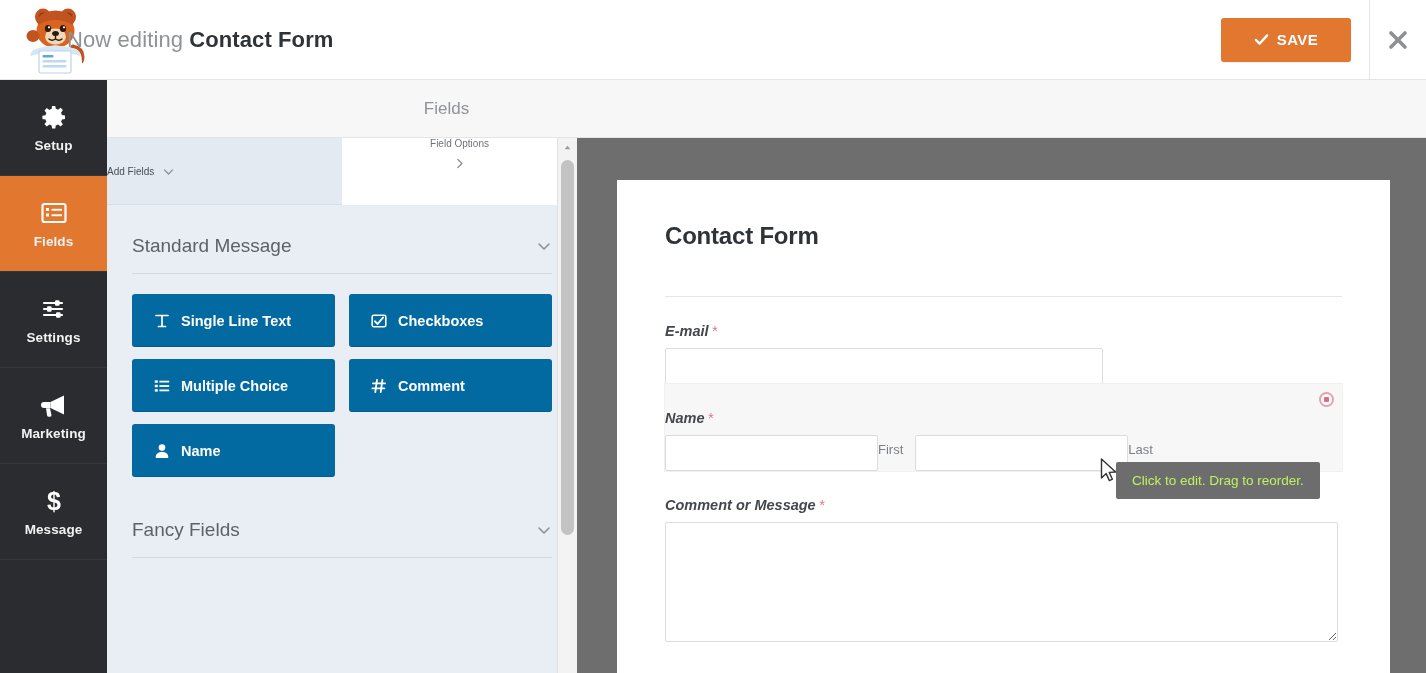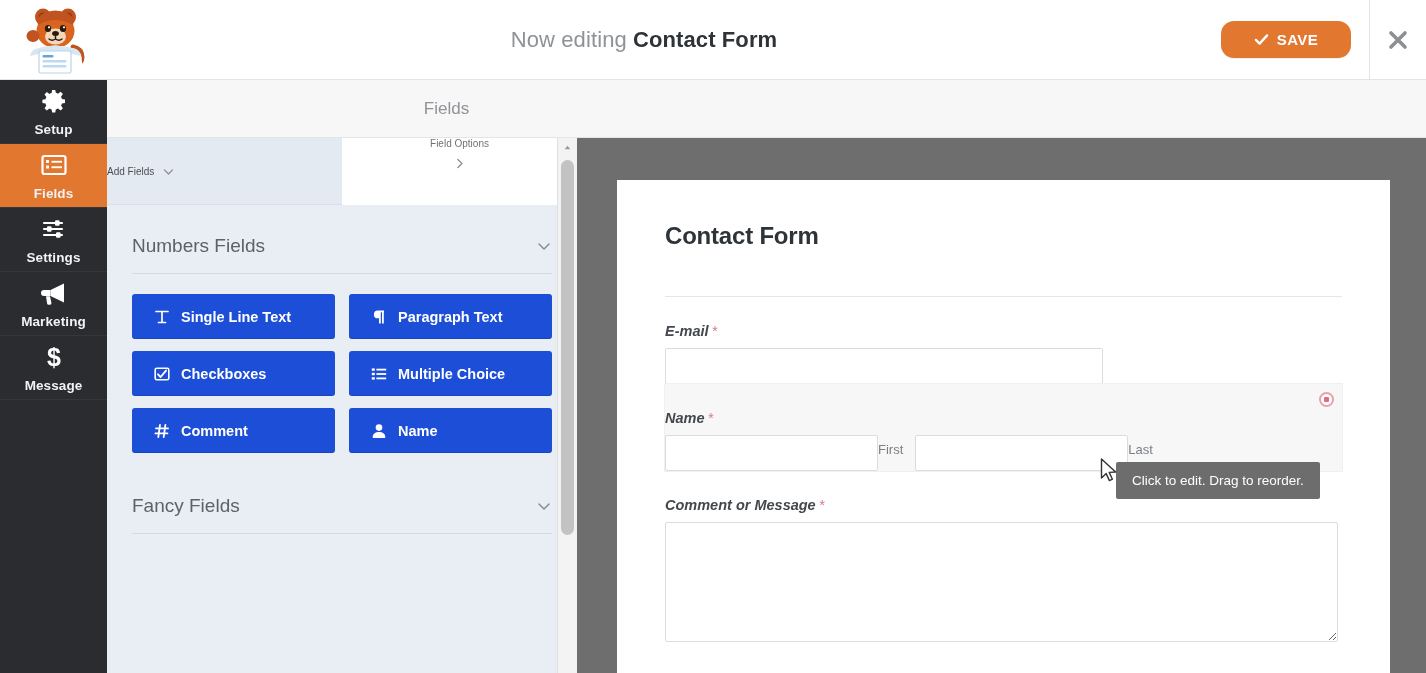--- a/index.html
+++ b/index.html
@@ -21,38 +21,38 @@
   }
   .logo-wrap {
     width: 107px; height: 80px;
     display: flex; align-items: center; justify-content: center;
     flex: 0 0 107px;
   }
   .mascot { width: 66px; height: 70px; display:block; }
 
   .topbar-title {
     flex: 1 1 auto;
-    text-align: center;
+    text-align: left;
     font-size: 22px;
     color: #8f9296;
     font-weight: 400;
     letter-spacing: .1px;
     margin-left: -40px;
   }
   .topbar-title b { color: #2e3338; font-weight: 700; }
 
   .save-wrap { flex: 0 0 auto; padding-right: 18px; }
   .save-btn {
     display: inline-flex; align-items: center; justify-content: center;
     gap: 8px;
     background: #e27730;
     color: #ffffff;
     border: none;
-    border-radius: 13px;
-    width: 130px; height: 37px;
+    border-radius: 3px;
+    width: 130px; height: 44px;
     font-size: 15px; font-weight: 700;
     letter-spacing: .5px;
     cursor: pointer;
     box-shadow: 0 1px 0 rgba(0,0,0,.06);
   }
   .save-btn .chk { font-size: 14px; }
 
   .topbar-divider {
     width: 1px; height: 80px; background: #e4e4e4; flex: 0 0 1px;
   }
@@ -64,21 +64,21 @@
   .close-x { width: 24px; height: 24px; color: #8c8f93; }
 
   
   .sidebar {
     position: absolute; top: 80px; left: 0;
     width: 107px; height: 593px;
     background: #2a2c30;
     z-index: 30;
   }
   .side-item {
-    height: 64px;
+    height: 96px;
     display: flex; flex-direction: column;
     align-items: center; justify-content: center;
     gap: 7px;
     color: #f2f2f2;
     cursor: pointer;
     border-bottom: 1px solid #35373b;
   }
   .side-item.active { background: #e27730; }
   .side-item .sicon { width: 28px; height: 28px; display:block; }
   .side-item .slabel { font-size: 13.5px; font-weight: 700; letter-spacing:.1px; }
@@ -130,25 +130,25 @@
   .section-head .sh-title { font-size: 19px; color: #5d6268; font-weight: 400; }
   .section-head .sh-caret { font-size: 15px; color: #8a8f95; }
 
   .fields-grid {
     display: grid;
     grid-template-columns: 1fr 1fr;
     gap: 12px 14px;
     padding: 20px 0 20px 0;
   }
   .field-btn {
-    background: #1d4ed8;
+    background: #0369a1;
     color: #ffffff;
     border: none;
     border-radius: 3px;
-    height: 45px;
+    height: 53px;
     display: flex; align-items: center;
     padding-left: 22px;
     gap: 11px;
     font-size: 14.5px;
     font-weight: 700;
     cursor: pointer;
     box-shadow: inset 0 -1px 0 rgba(0,0,0,.12);
   }
   .field-btn .fb-icon { width: 16px; height: 16px; display: block; flex: 0 0 16px; }
 
@@ -235,21 +235,21 @@
     cursor: pointer;
   }
   .del-badge span {
     display:block; width: 5px; height: 5px; background: #e06c80; border-radius: 1px;
   }
 
   
   .tooltip {
     position: absolute; top: 462px; left: 1116px;
     background: #6d6d6d;
-    color: #ffffff;
+    color: #bef264;
     font-size: 13.5px;
     padding: 11px 16px;
     border-radius: 2px;
     white-space: nowrap;
     z-index: 60;
     pointer-events: none;
   }
   
   .cursor {
     position: absolute; top: 458px; left: 1100px;
@@ -434,41 +434,35 @@
         <span>Field Options</span>
         <svg class="caret" width="13" height="13" viewBox="0 0 16 16">
           <path d="M6 3 L11 8 L6 13" stroke="#8a8f95" stroke-width="1.6" fill="none" stroke-linecap="round" stroke-linejoin="round"></path>
         </svg>
       </div>
     </div>
 
     <div class="panel-body">
 
       <div class="section-head">
-        <div class="sh-title">Numbers Fields</div>
+        <div class="sh-title">Standard Message</div>
         <svg class="sh-caret" width="16" height="16" viewBox="0 0 16 16">
           <path d="M3 6 L8 11 L13 6" stroke="#8a8f95" stroke-width="1.5" fill="none" stroke-linecap="round" stroke-linejoin="round"></path>
         </svg>
       </div>
 
       <div class="fields-grid">
 
         <button class="field-btn">
           <svg class="fb-icon" viewBox="0 0 16 16">
             <path d="M2 2.5h12M8 2.5v11M4.5 13.5h7" stroke="#ffffff" stroke-width="1.7" fill="none" stroke-linecap="round"></path>
           </svg>
           <span>Single Line Text</span>
         </button>
 
-        <button class="field-btn">
-          <svg class="fb-icon" viewBox="0 0 16 16">
-            <path fill="#ffffff" d="M13 1.5H6.8a3.9 3.9 0 0 0 0 7.8H8v5.2h1.8V3.2H11v11.3h1.8V3.2H13z"></path>
-          </svg>
-          <span>Paragraph Text</span>
-        </button>
 
 
         <button class="field-btn">
           <svg class="fb-icon" viewBox="0 0 16 16">
             <rect x="1.2" y="2.2" width="13.6" height="11.6" rx="1.6" fill="none" stroke="#ffffff" stroke-width="1.6"></rect>
             <path d="M4 8.3 L6.6 11 L12 4.6" stroke="#ffffff" stroke-width="1.9" fill="none" stroke-linecap="round" stroke-linejoin="round"></path>
           </svg>
           <span>Checkboxes</span>
         </button>
 

